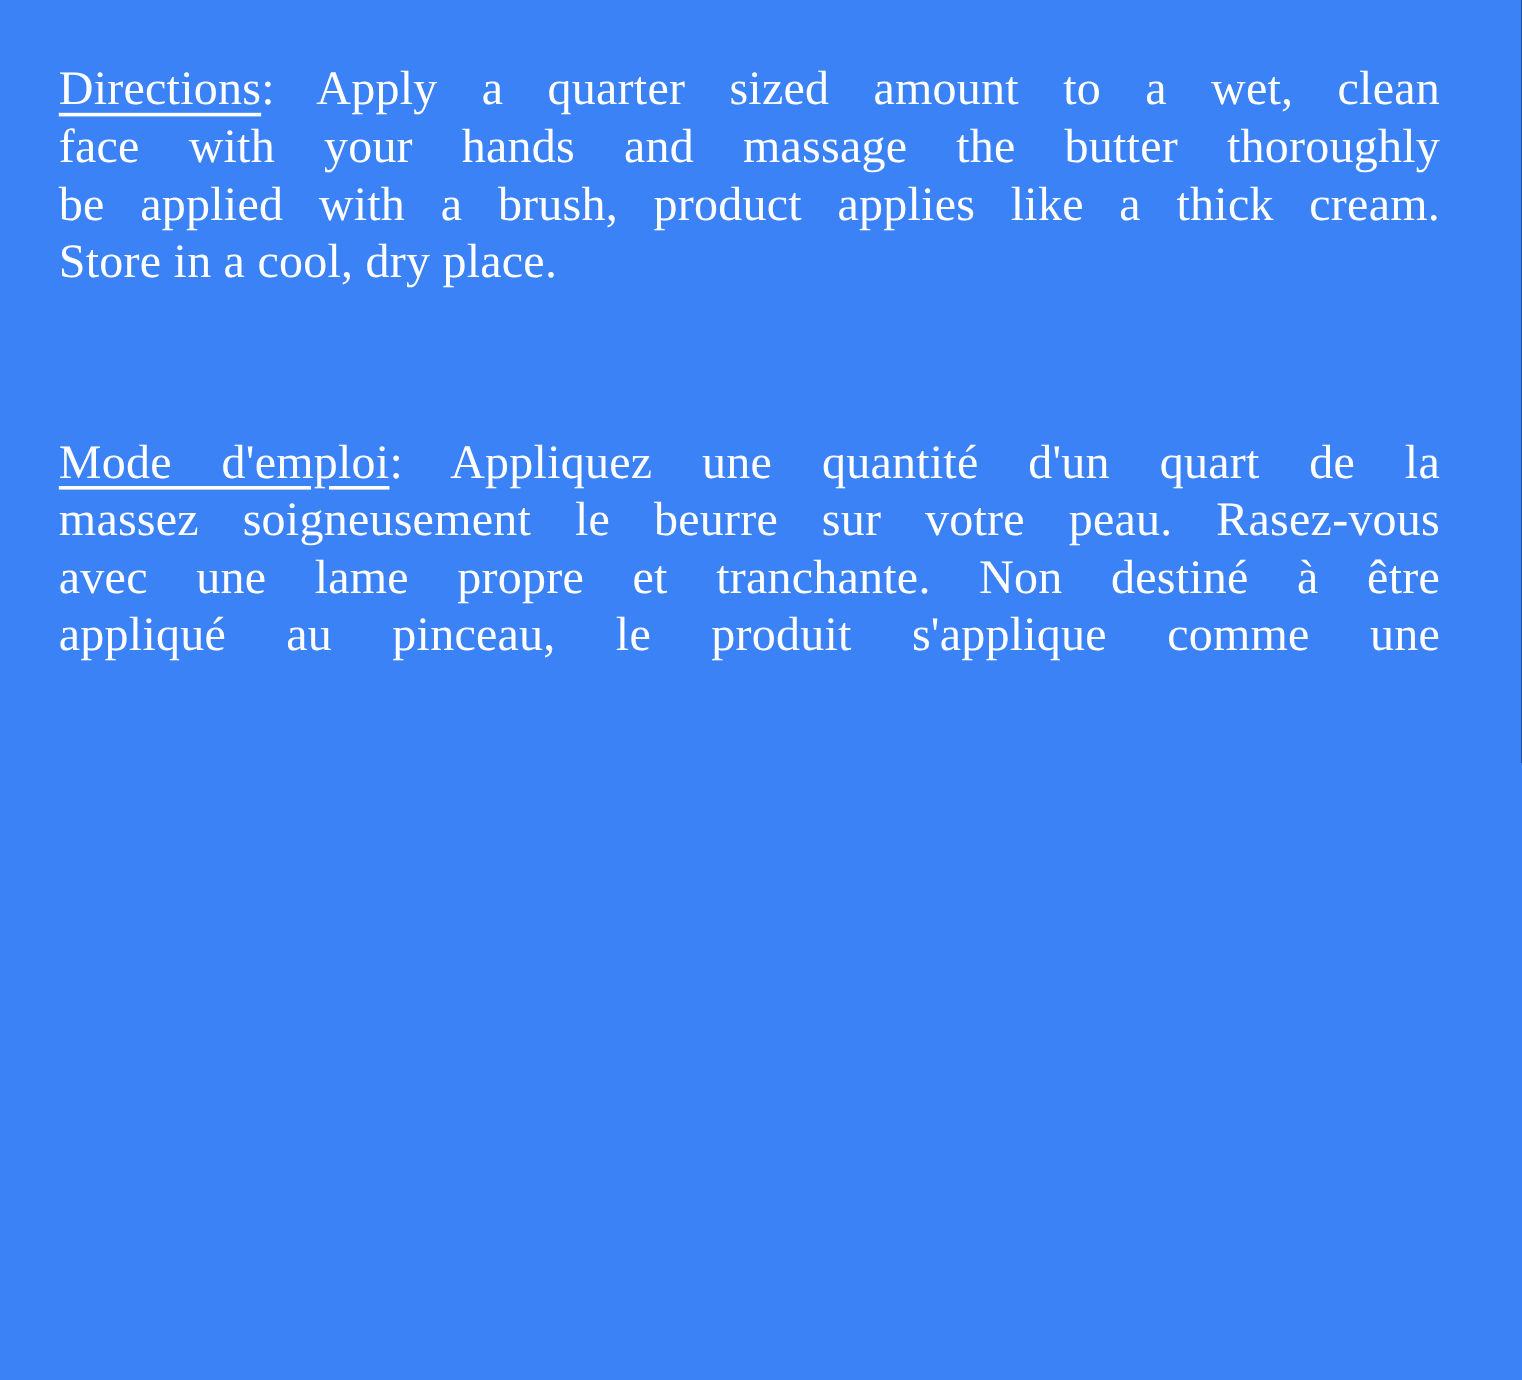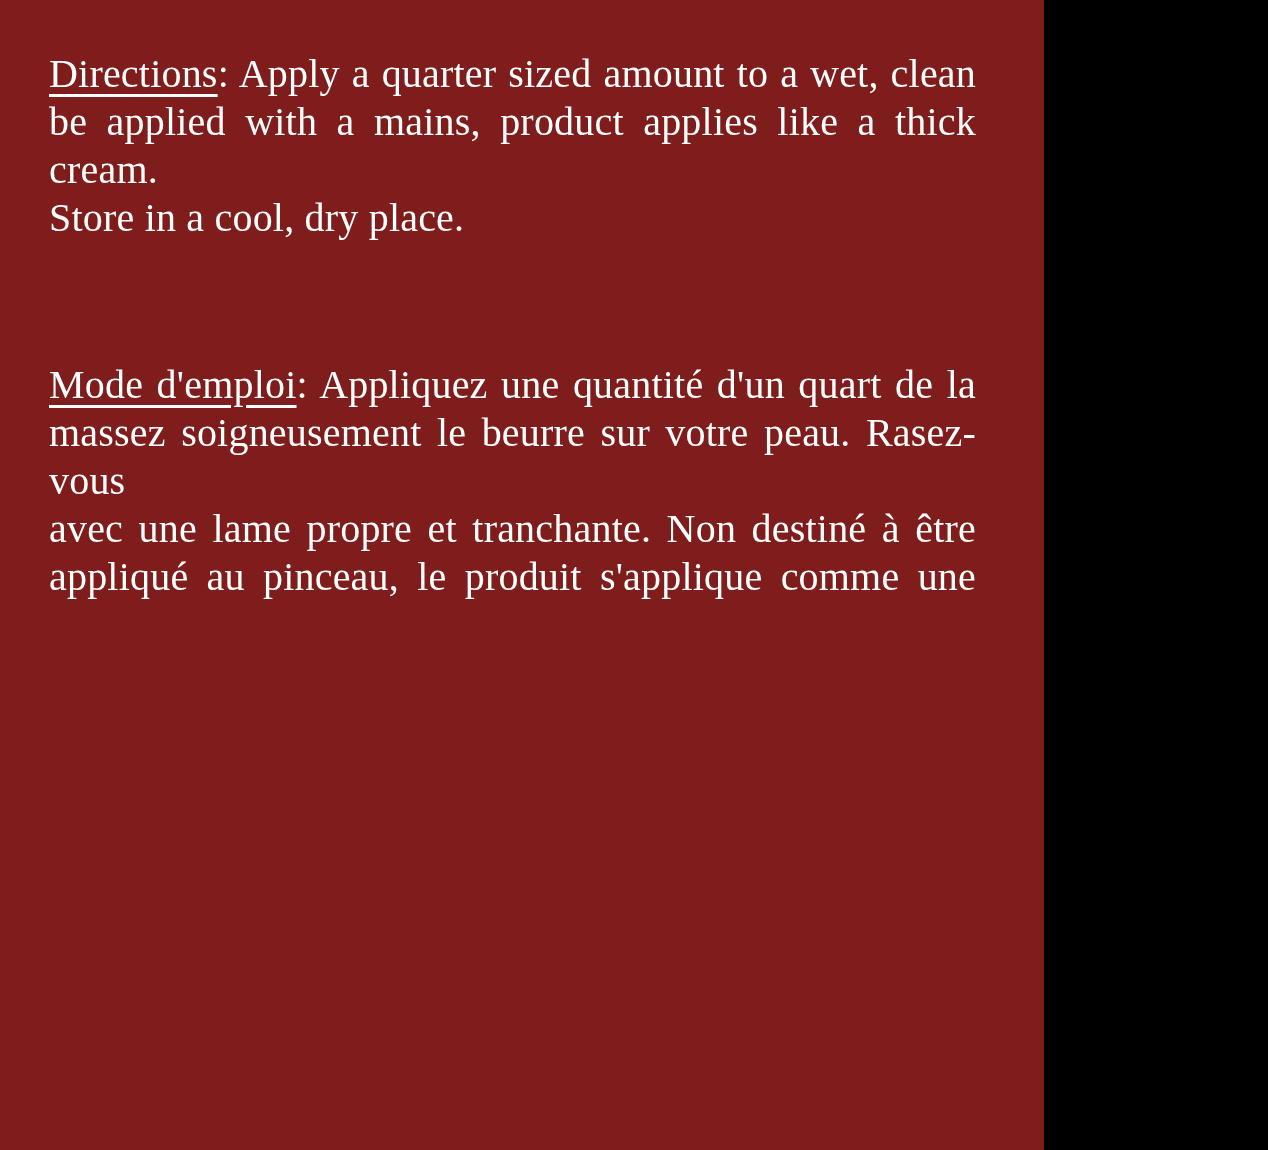--- a/index.html
+++ b/index.html
@@ -9,24 +9,24 @@
   }
   body {
     width: 1268px;
     height: 1150px;
     overflow: hidden;
     font-family: "Liberation Serif", "DejaVu Serif", serif;
     color: #ffffff;
   }
   .label-panel {
     box-sizing: border-box;
-    width: 1044px;
+    width: 1268px;
     height: 1150px;
     padding: 50px 68px 0 49px;
-    background: #7f1d1d;
+    background: #3b82f6;
   }
   .para {
     font-size: 40px;
     line-height: 48px;
     letter-spacing: 0.2px;
   }
   .para-fr {
     margin-top: 119px;
   }
   .line {
@@ -44,21 +44,22 @@
     text-underline-offset: 7px;
   }
 </style>
 </head>
 <body>
 
 <div class="label-panel">
 
   <section class="para para-en">
     <div class="line"><span class="heading-underline">Directions</span><span>: Apply a quarter sized amount to a wet, clean</span></div>
-    <div class="line">be applied with a mains, product applies like a thick cream.</div>
+    <div class="line">face with your hands and massage the butter thoroughly</div>
+    <div class="line">be applied with a brush, product applies like a thick cream.</div>
     <div class="line last">Store in a cool, dry place.</div>
   </section>
 
   <section class="para para-fr">
     <div class="line"><span class="heading-underline">Mode d'emploi</span><span>: Appliquez une quantité d'un quart de la</span></div>
     <div class="line">massez soigneusement le beurre sur votre peau. Rasez-vous</div>
     <div class="line">avec une lame propre et tranchante. Non destiné à être</div>
     <div class="line">appliqué au pinceau, le produit s'applique comme une</div>
   </section>
 

